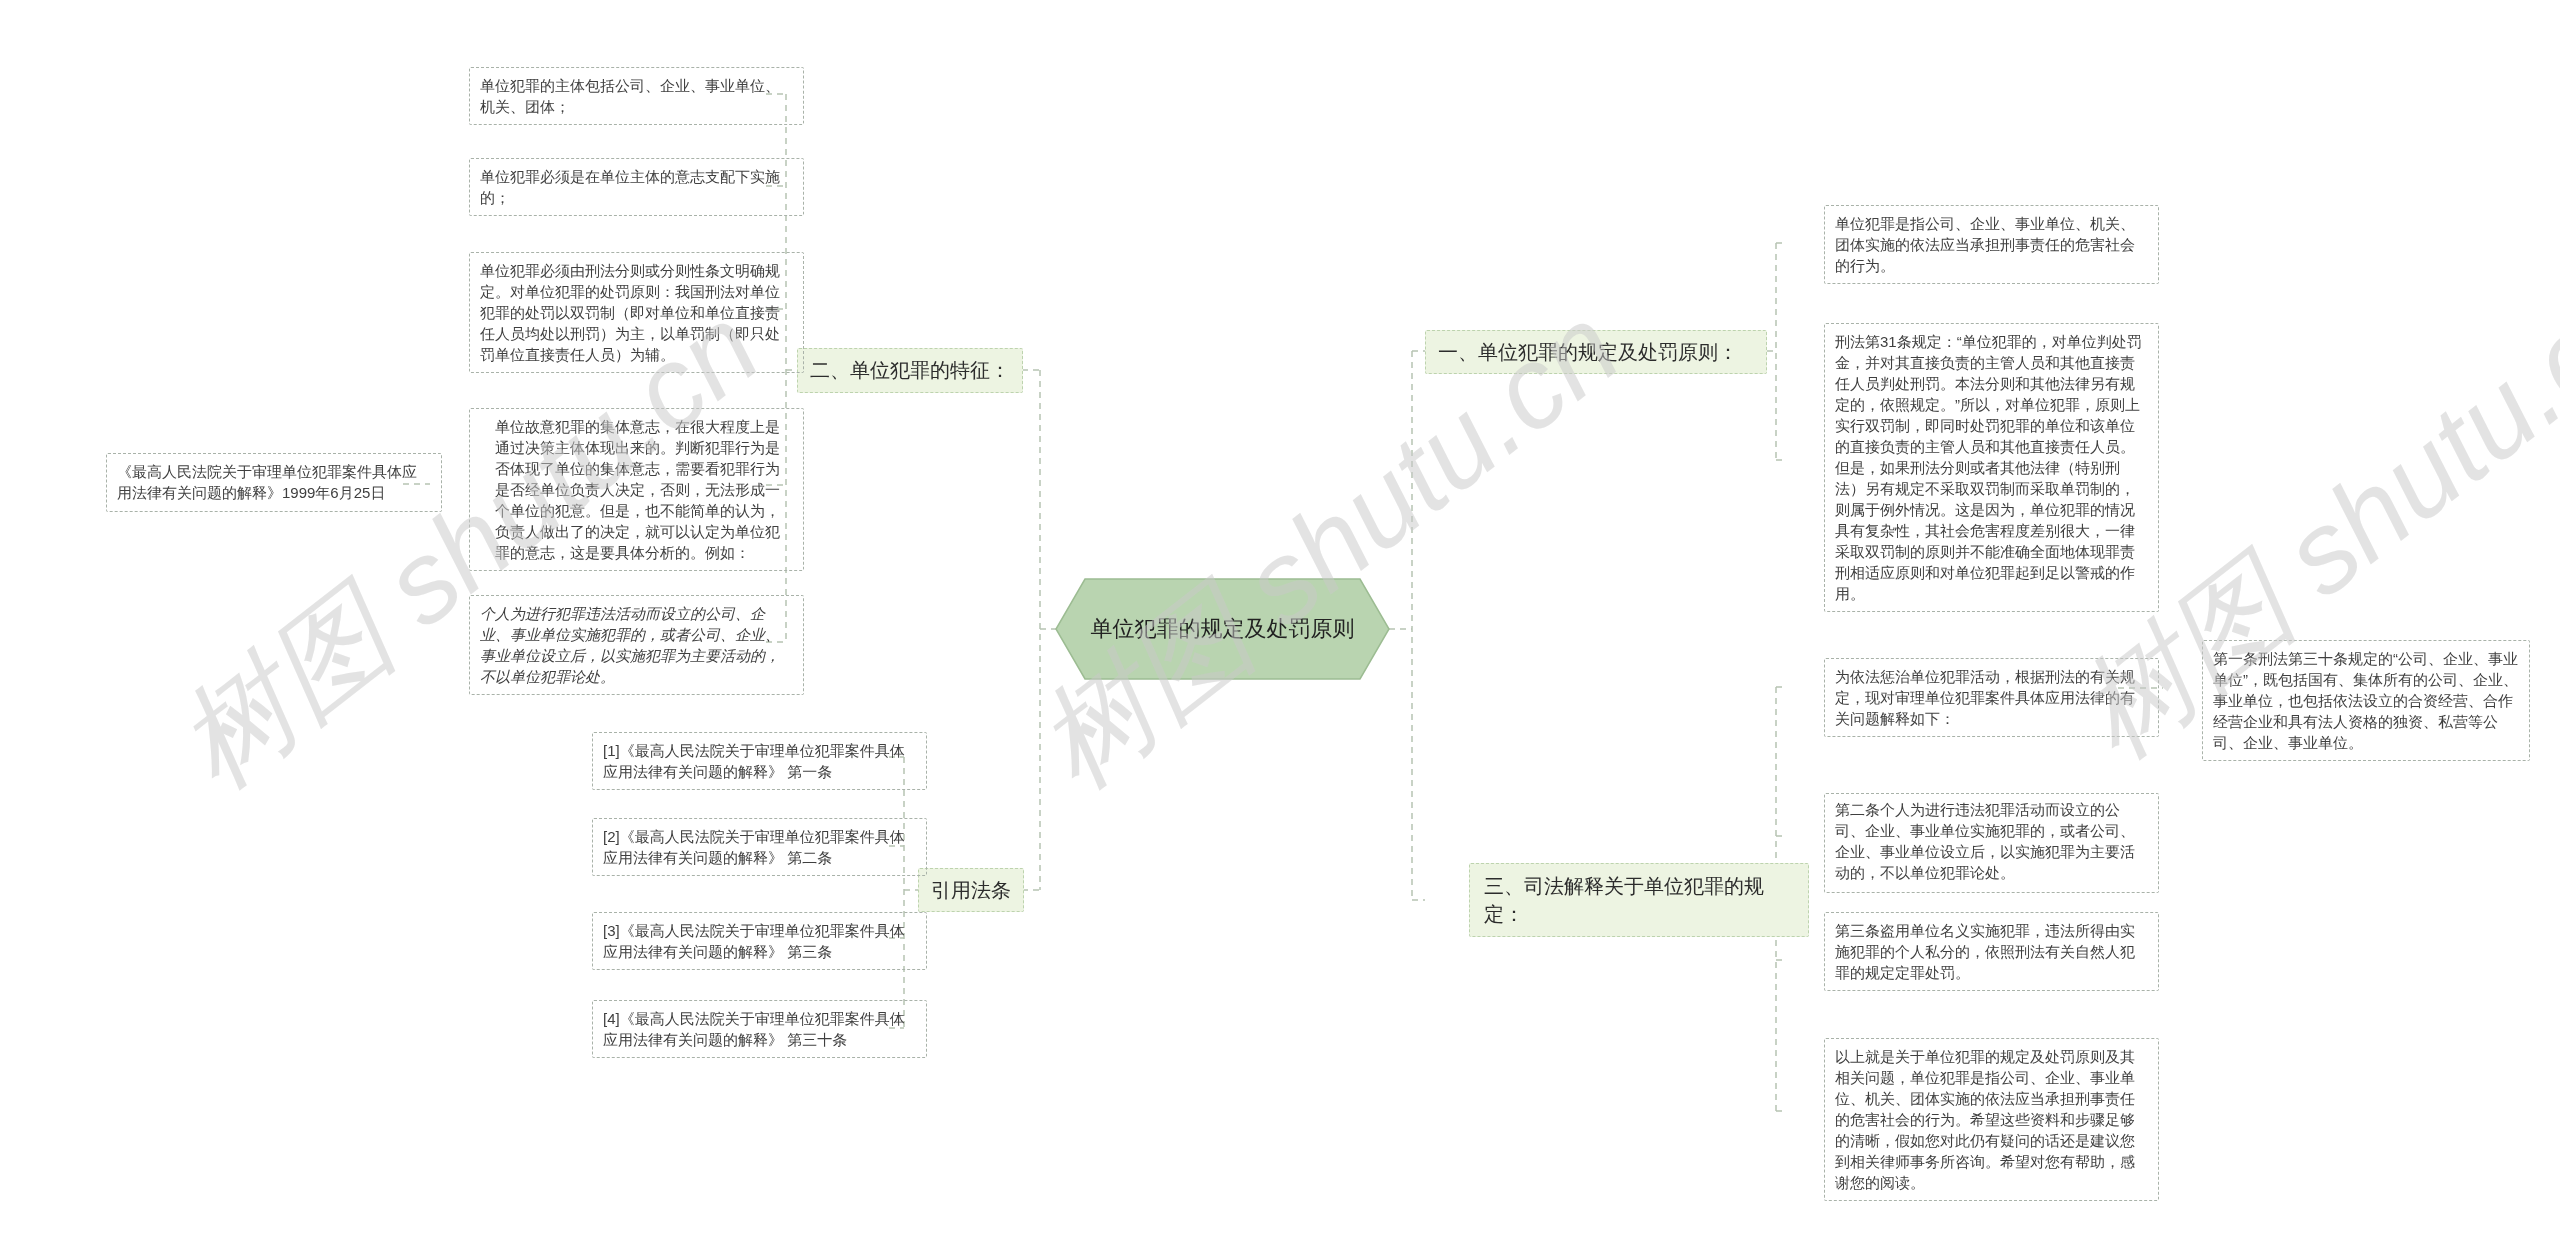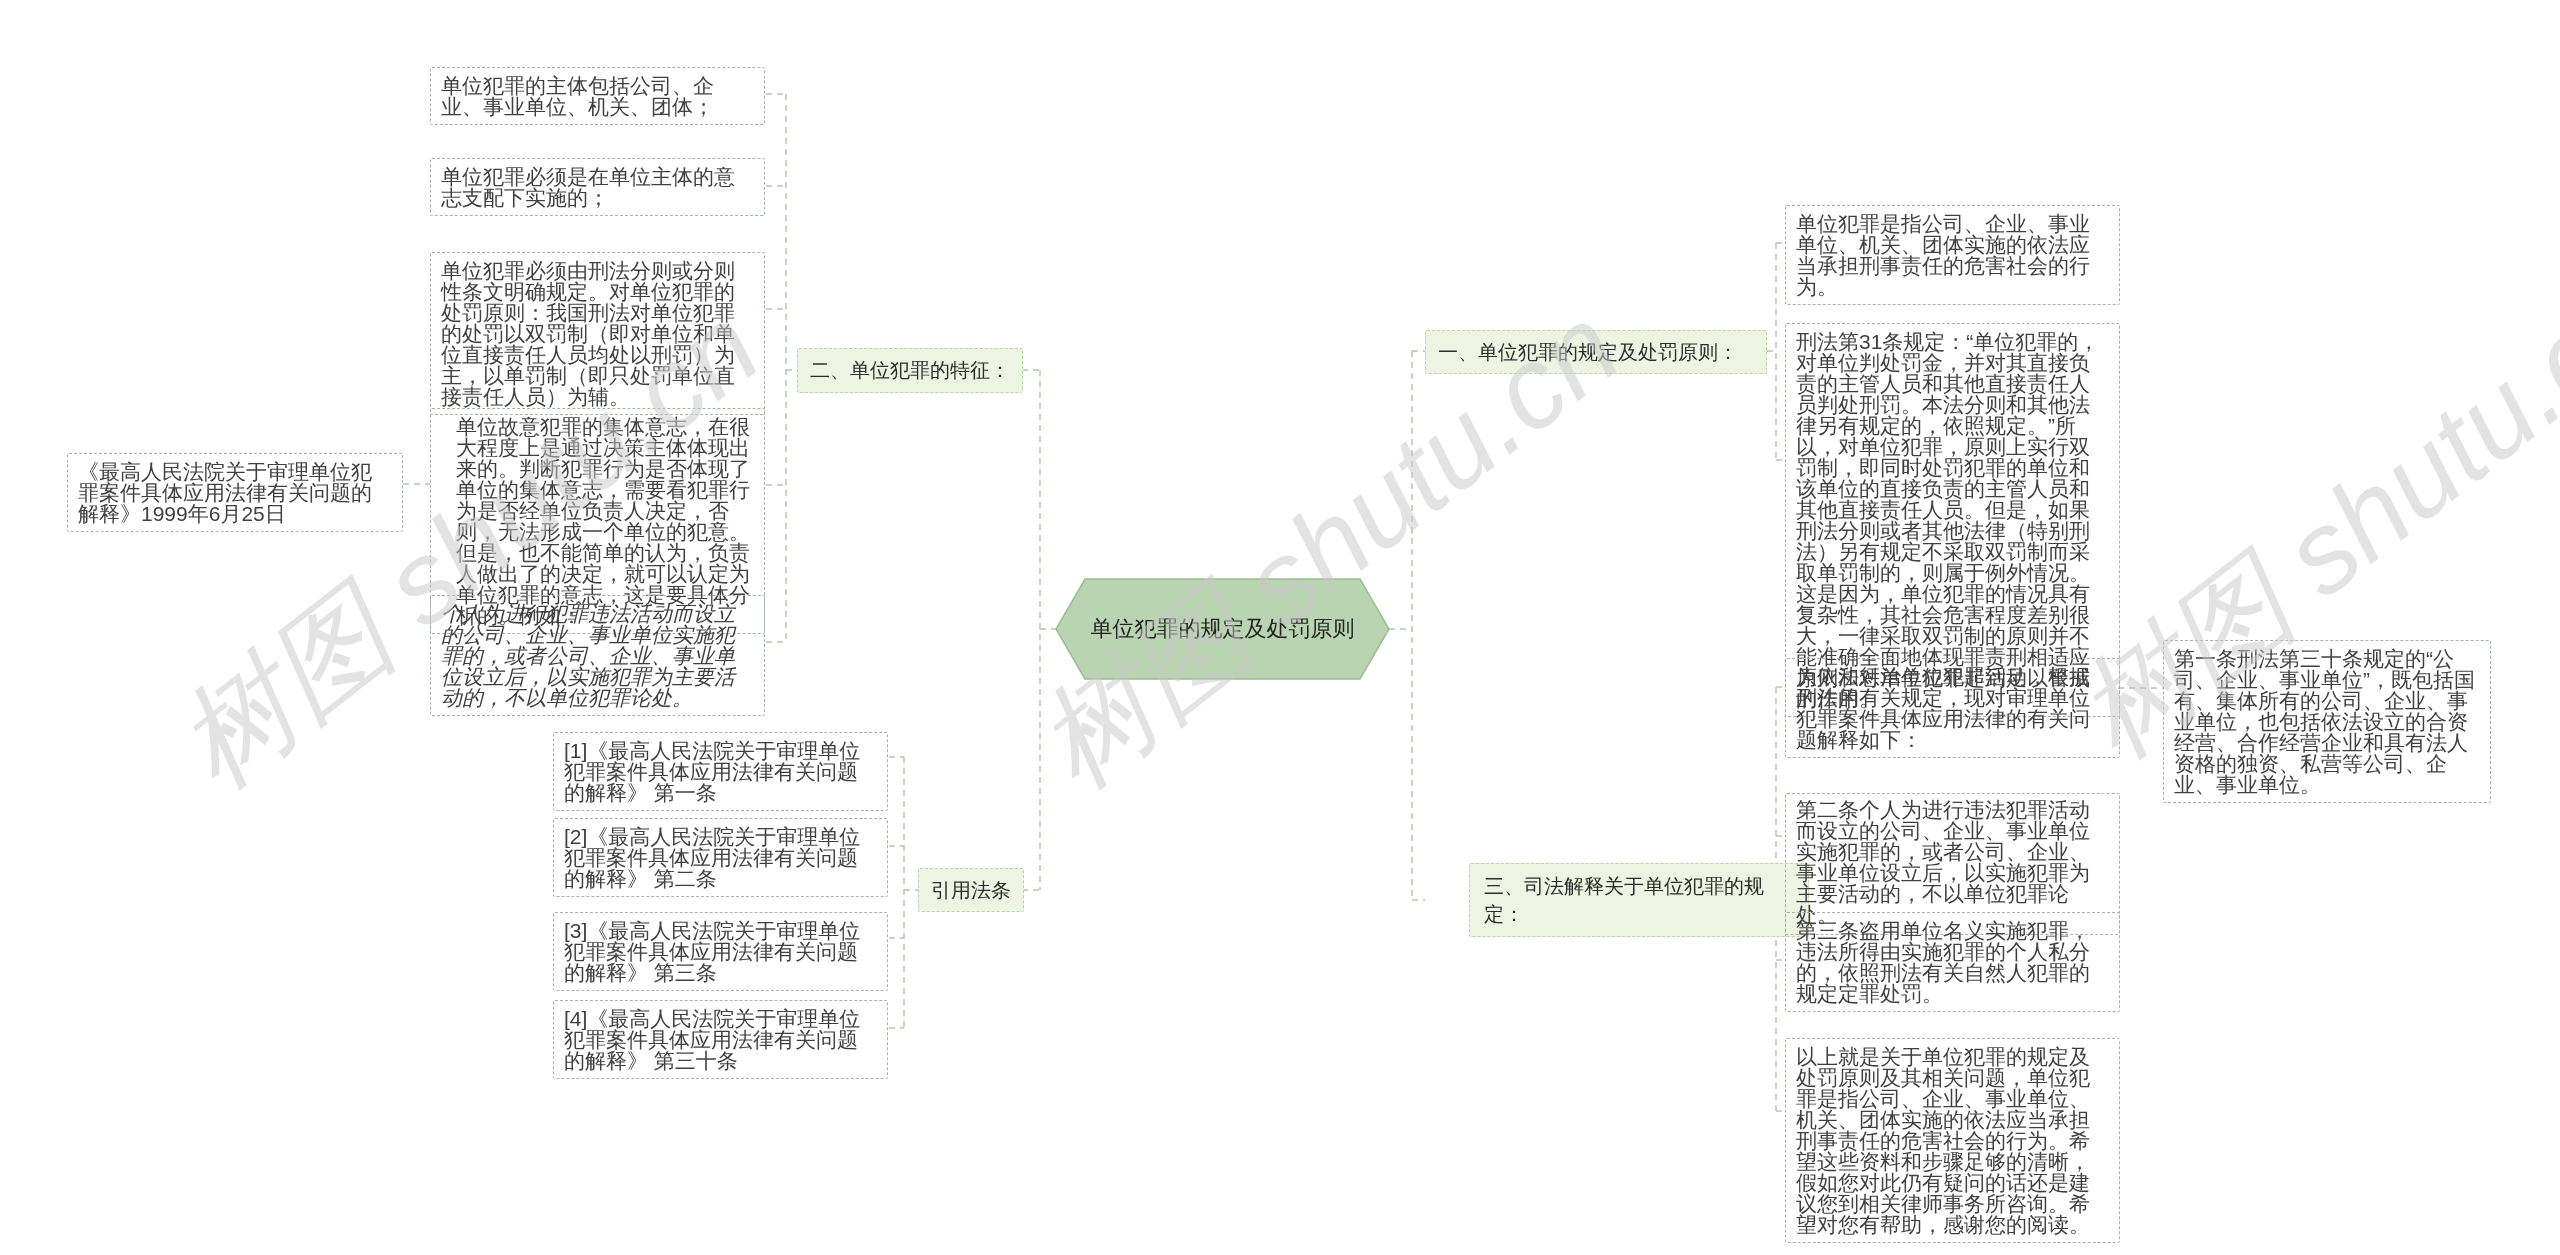--- a/index.html
+++ b/index.html
@@ -17,23 +17,24 @@
     stroke: var(--connector,#b7c3b3);
     stroke-width:1.5;
     stroke-dasharray:6 5;
   }
   .leaf {
     position:absolute; z-index:2;
     width:335px;
     border:1px dashed var(--leaf-border,#a9b2a9);
     border-radius:2px;
     padding:7px 10px;
-    font-size:21px; line-height:21px;
+    font-size:15px; line-height:21px;
     color: var(--text,#3f3f3f);
     background: transparent;
+    margin-left: 39px;
   }
   .gnode {
     position:absolute; z-index:2;
     background: var(--node-fill,#edf4e2);
     border:1px dashed var(--node-border,#bdd3ae);
     border-radius:2px;
     color:#2c2c2c;
     font-size:20px; line-height:42px;
     padding:0 12px;
     white-space:nowrap;

